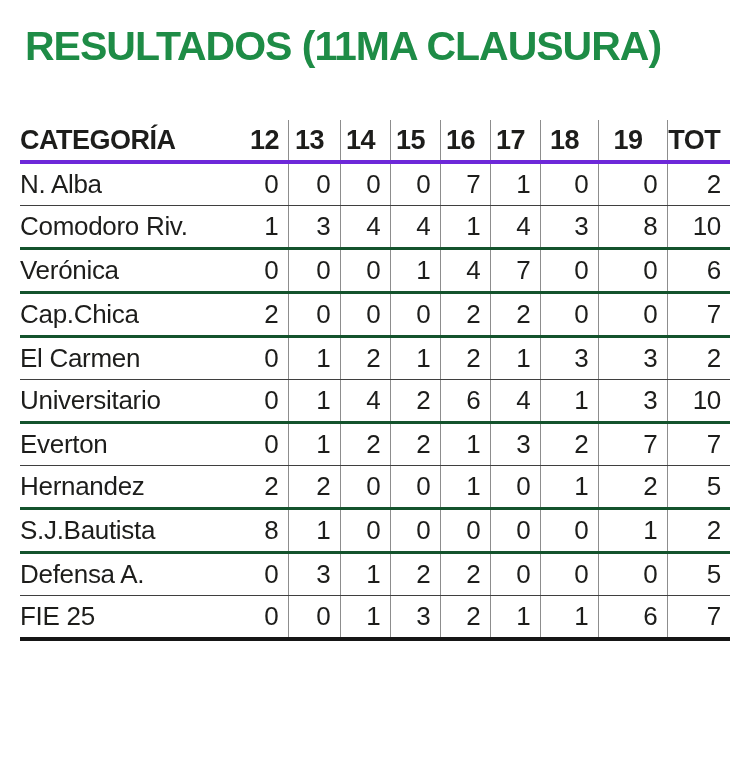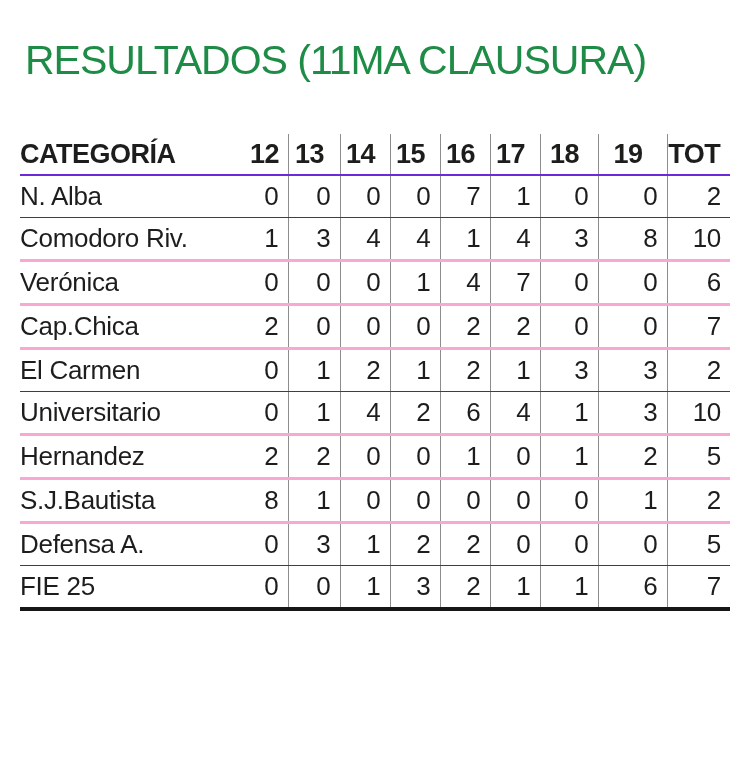--- a/index.html
+++ b/index.html
@@ -11,24 +11,24 @@
     position: relative;
     width: 750px;
     height: 770px;
     background: #ffffff;
     overflow: hidden;
     font-family: "Liberation Sans", sans-serif;
     color: #1d1d1b;
   }
   .title {
     margin: 0;
-    padding: 40px 0 0 25px;
+    padding: 26px 0 0 25px;
     font-size: 41px;
     line-height: 1.0;
-    font-weight: normal;
+    font-weight: bold;
     letter-spacing: -1px;
     color: #1e8c46;
     white-space: nowrap;
   }
   table.results {
     border-collapse: collapse;
     table-layout: fixed;
     width: 710px;
     margin: 53px 0 0 20px;
   }
@@ -43,21 +43,21 @@
   col.c-18  { width: 58px; }
   col.c-19  { width: 69px; }
   col.c-tot { width: 63px; }
 
   thead th {
     height: 40px;
     vertical-align: middle;
     font-weight: bold;
     font-size: 27px;
     letter-spacing: -0.5px;
-    border-bottom: 2px solid #6d28d9;
+    border-bottom: 4px solid #6d28d9;
     padding: 0;
   }
   thead th.cat { text-align: left; }
   thead th.num { text-align: center; padding-right: 9px; }
 
   tbody td {
     height: 41px;
     vertical-align: middle;
     font-size: 26px;
     letter-spacing: -0.3px;
@@ -69,21 +69,21 @@
   tbody td.num { text-align: right; padding-right: 9px; }
 
   
   thead th:nth-child(n+3),
   tbody td:nth-child(n+3) {
     border-left: 1px solid #8d8d8d;
   }
 
   
   tbody tr.pair-end td {
-    border-bottom: 3px solid #f9a8d4;
+    border-bottom: 3px solid #14532d;
     margin-top: 9px;
   }
   
   tbody tr:last-child td {
     border-bottom: 4px solid #161616;
   }
 </style>
 </head>
 <body>
 
@@ -184,20 +184,32 @@
           <td class="num">0</td>
           <td class="num">1</td>
           <td class="num">4</td>
           <td class="num">2</td>
           <td class="num">6</td>
           <td class="num">4</td>
           <td class="num">1</td>
           <td class="num">3</td>
           <td class="num">10</td>
         </tr>
+        <tr>
+          <td class="cat">Everton</td>
+          <td class="num">0</td>
+          <td class="num">1</td>
+          <td class="num">2</td>
+          <td class="num">2</td>
+          <td class="num">1</td>
+          <td class="num">3</td>
+          <td class="num">2</td>
+          <td class="num">7</td>
+          <td class="num">7</td>
+        </tr>
         <tr class="pair-end">
           <td class="cat">Hernandez</td>
           <td class="num">2</td>
           <td class="num">2</td>
           <td class="num">0</td>
           <td class="num">0</td>
           <td class="num">1</td>
           <td class="num">0</td>
           <td class="num">1</td>
           <td class="num">2</td>

